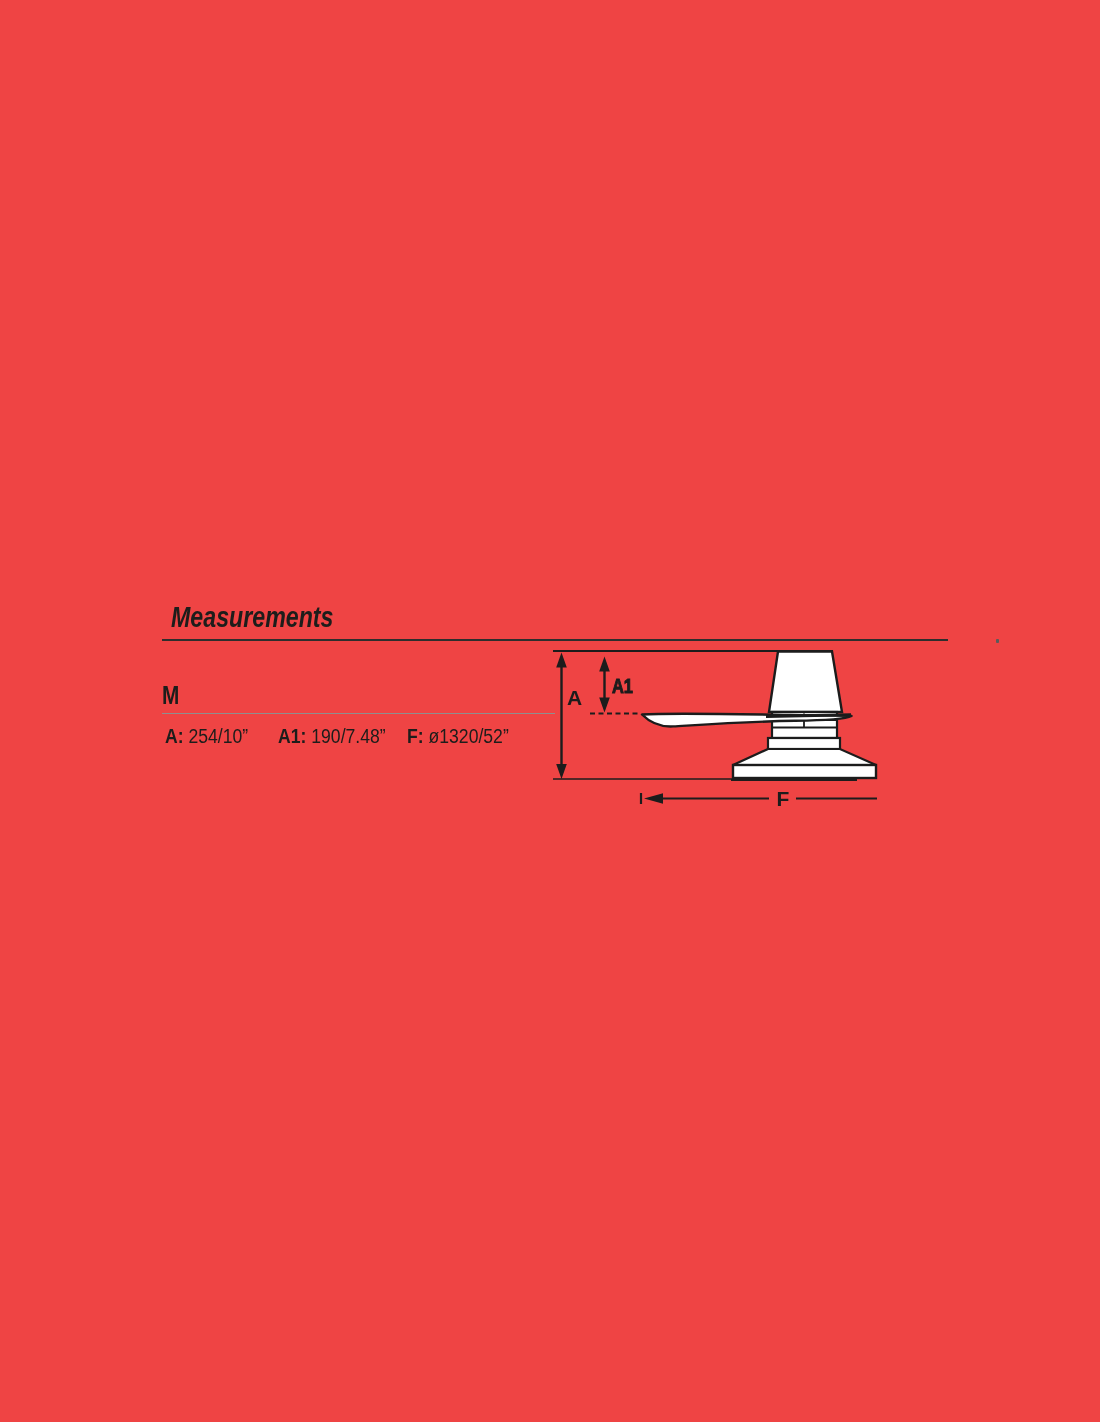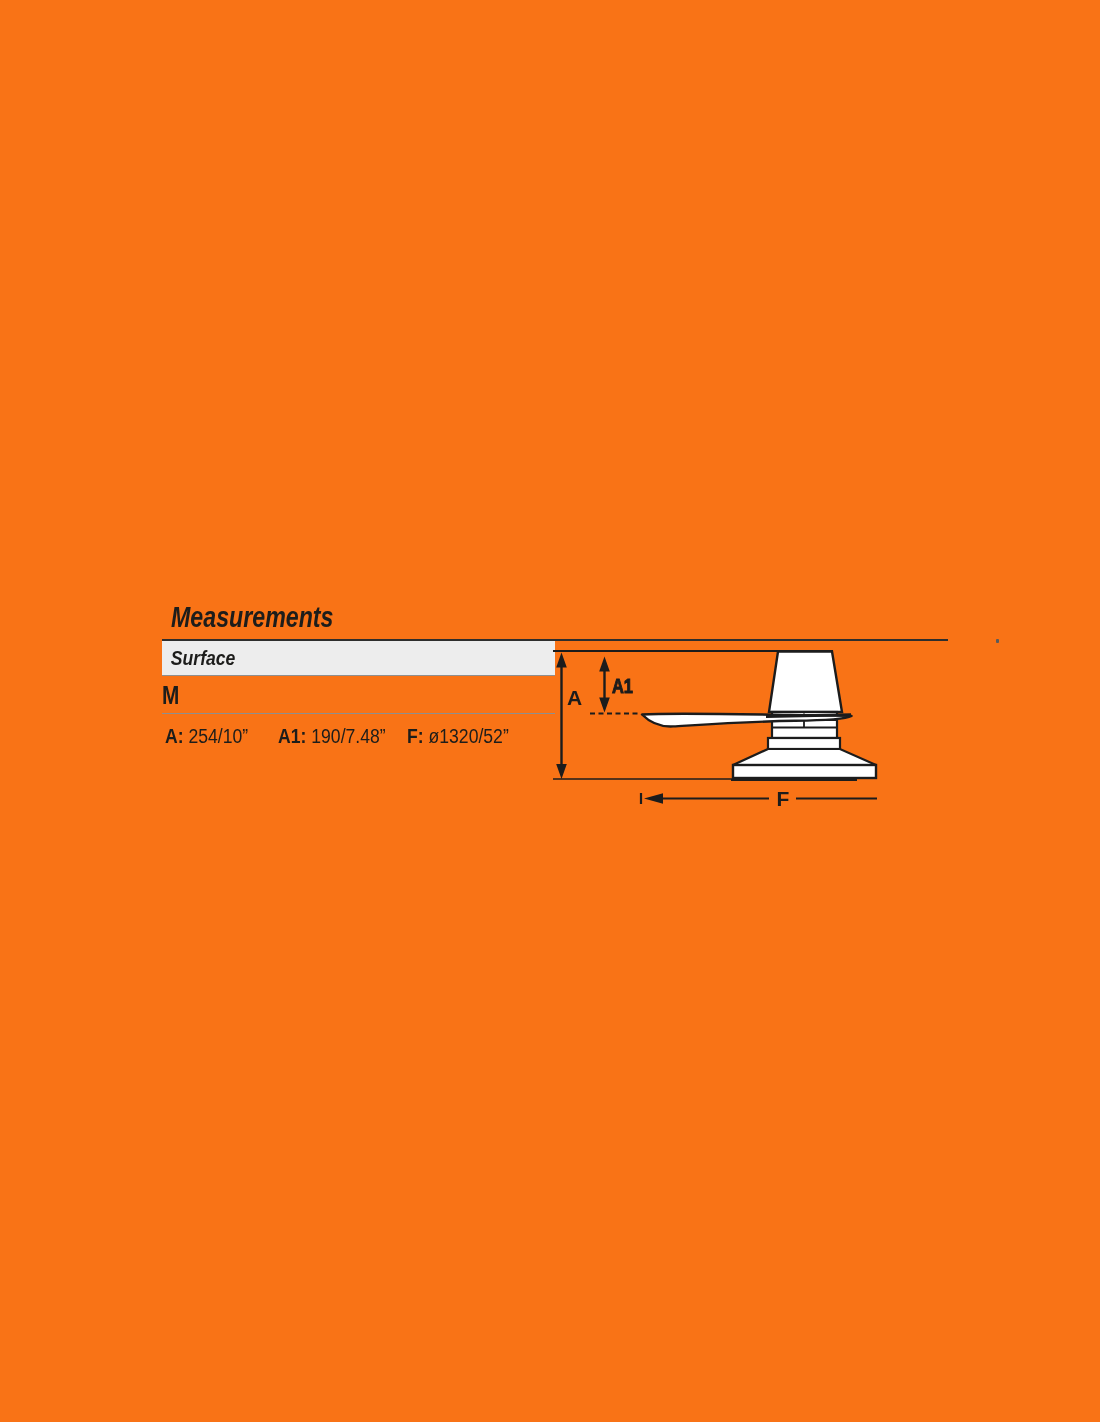--- a/index.html
+++ b/index.html
@@ -1,19 +1,19 @@
 <!DOCTYPE html>
 <html><head>
 <meta charset="utf-8">
 <style>
   html,body{margin:0;padding:0;background:#fff;}
   .sheet{
     position:relative;
     width:1100px;height:1422px;
-    background:#f97316;
+    background:#ef4444;
     font-family:"Liberation Sans", sans-serif;
     color:#1d1d1b;
     overflow:hidden;
   }
   .abs{position:absolute;}
   .page-title{
     left:171px;top:602px;
     font-size:29px;font-weight:700;font-style:italic;
     line-height:1.05;color:#1d1d1b;
     transform:scaleX(.80);transform-origin:0 0;
@@ -67,23 +67,20 @@
 </style>
 </head>
 <body>
 
 <div class="sheet">
 
   <div class="abs page-title">Measurements</div>
 
   <div class="abs rule-top"></div>
 
-  <div class="abs header-row">
-    <span class="hdr-label">Surface</span>
-  </div>
 
   <div class="abs model-row">
     <span class="model-label">M</span>
   </div>
 
   <div class="abs spec-item spec-a"><b>A:</b> <span>254/10”</span></div>
   <div class="abs spec-item spec-a1"><b>A1:</b> <span>190/7.48”</span></div>
   <div class="abs spec-item spec-f"><b>F:</b> <span>ø1320/52”</span></div>
 
   <svg class="abs diagram-svg" width="480" height="190" viewBox="540 632 480 190" fill="none" stroke="#1c1c1c" stroke-linecap="butt">

